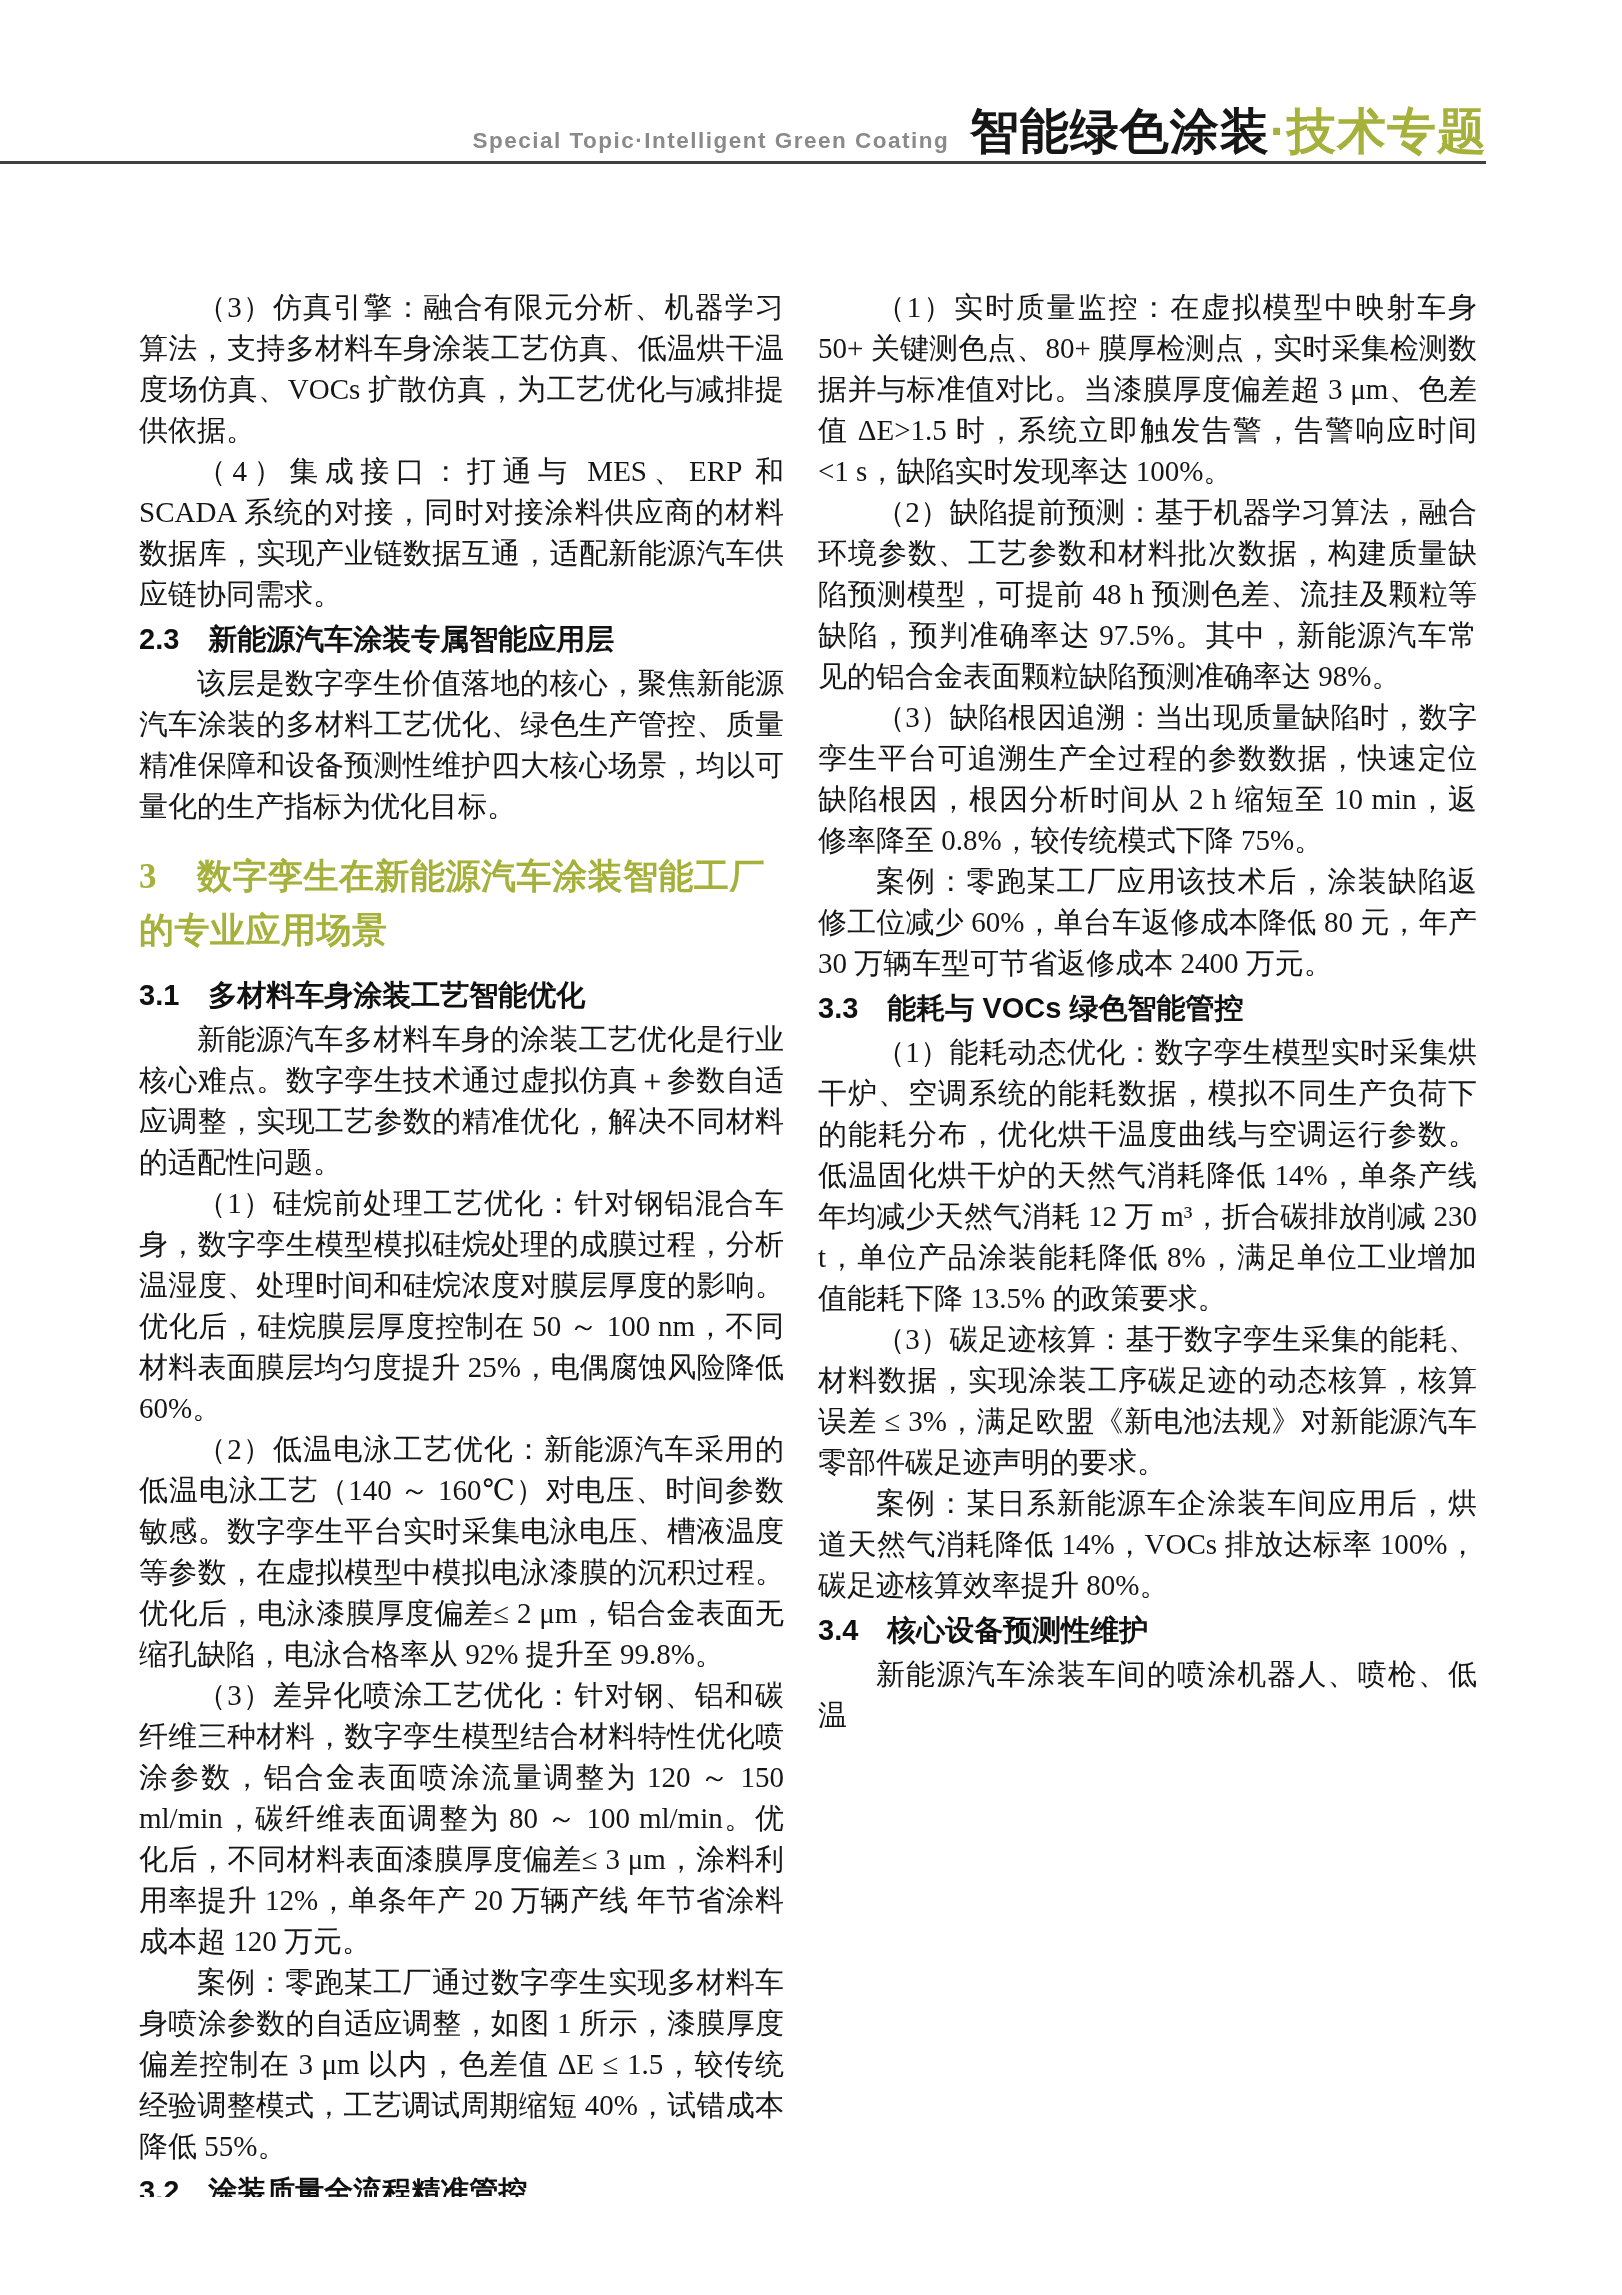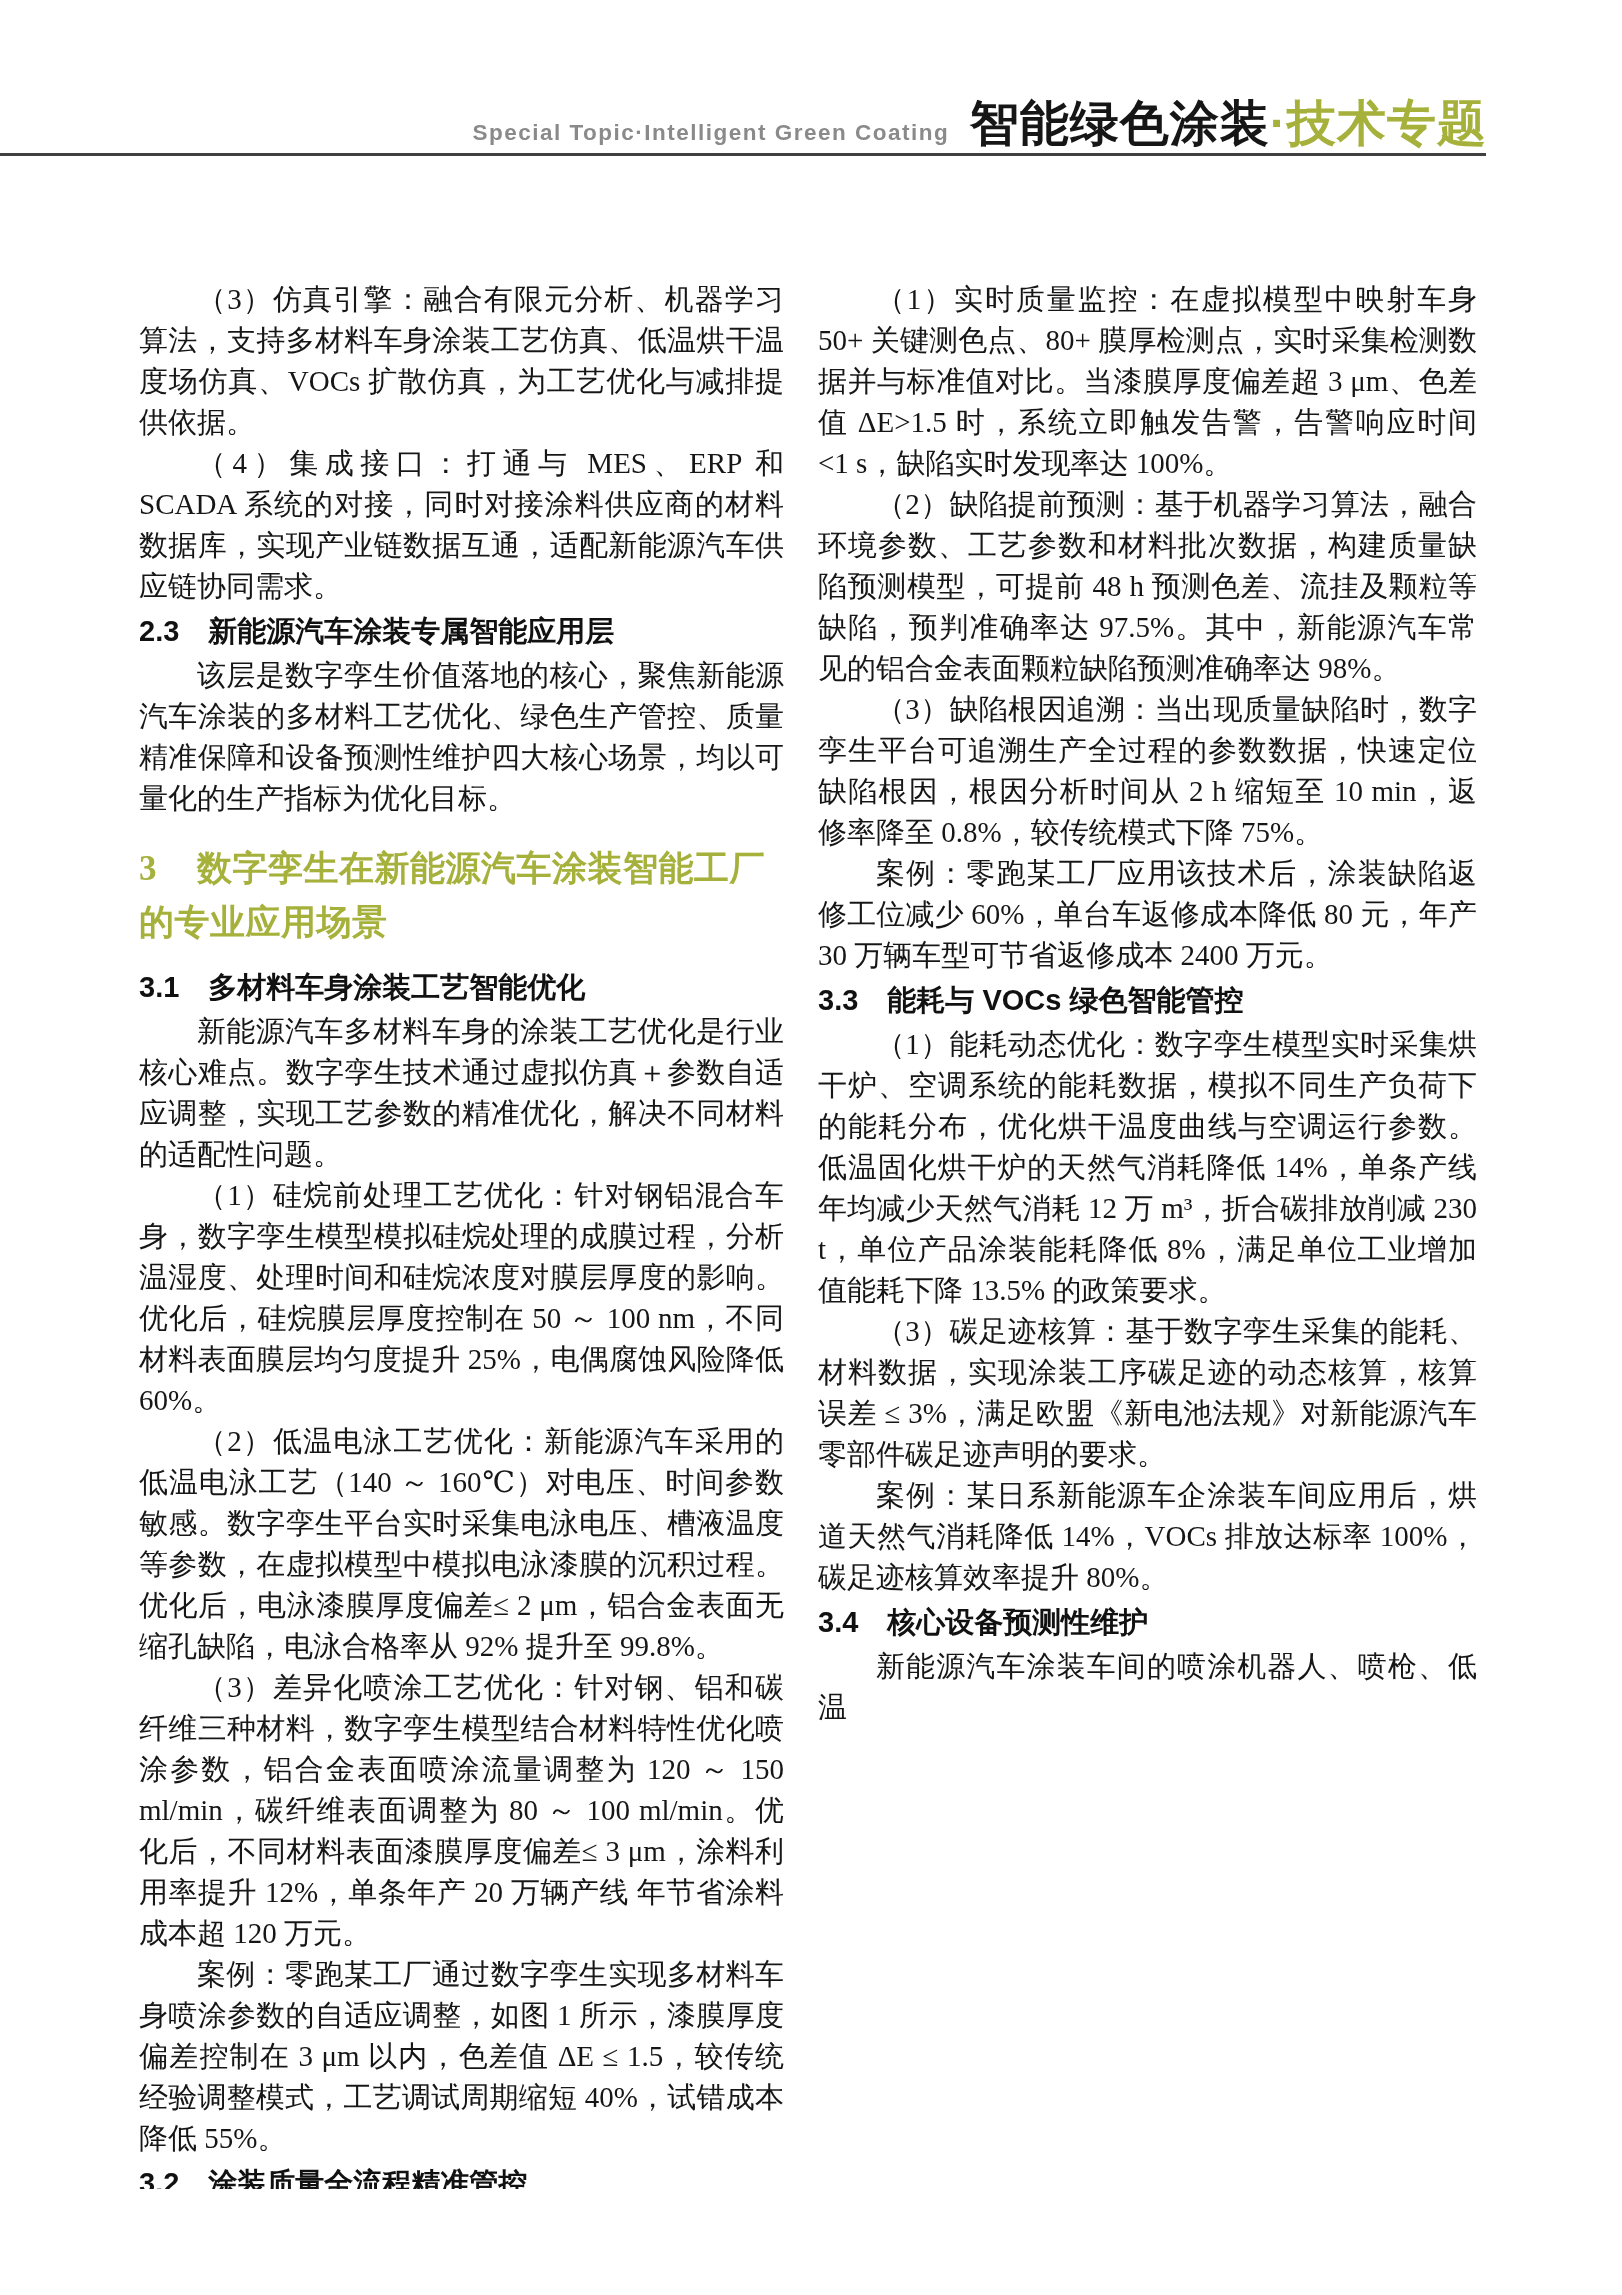--- a/index.html
+++ b/index.html
@@ -4,20 +4,21 @@
 <style>
   html,body{margin:0;padding:0;background:#ffffff;}
   .page{
     position:relative;
     width:1623px;
     height:2189px;
     background:#ffffff;
     overflow:hidden;
     font-family:"Liberation Serif","DejaVu Serif",serif;
     color:#1a1a1a;
+    margin-top:8px;
   }
   
   .header{
     position:absolute;
     top:91px;
     right:136px;
     display:flex;
     align-items:baseline;
     gap:20.4px;
     white-space:nowrap;

